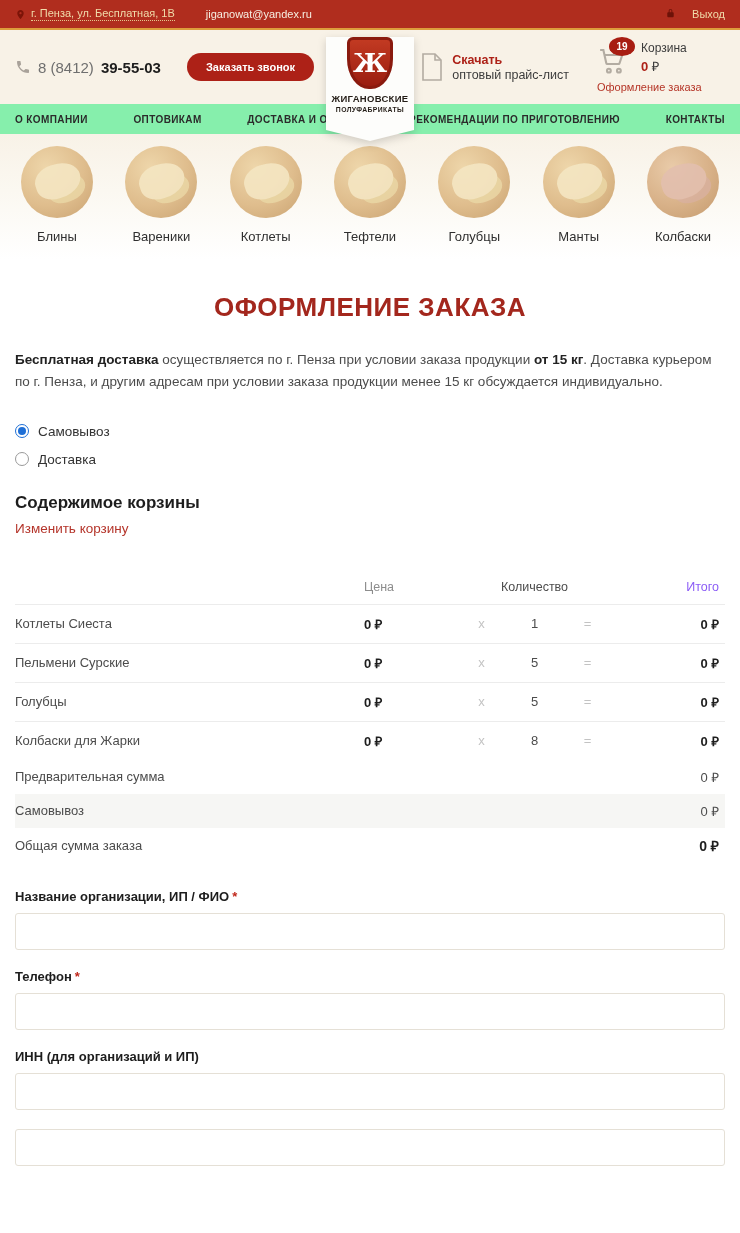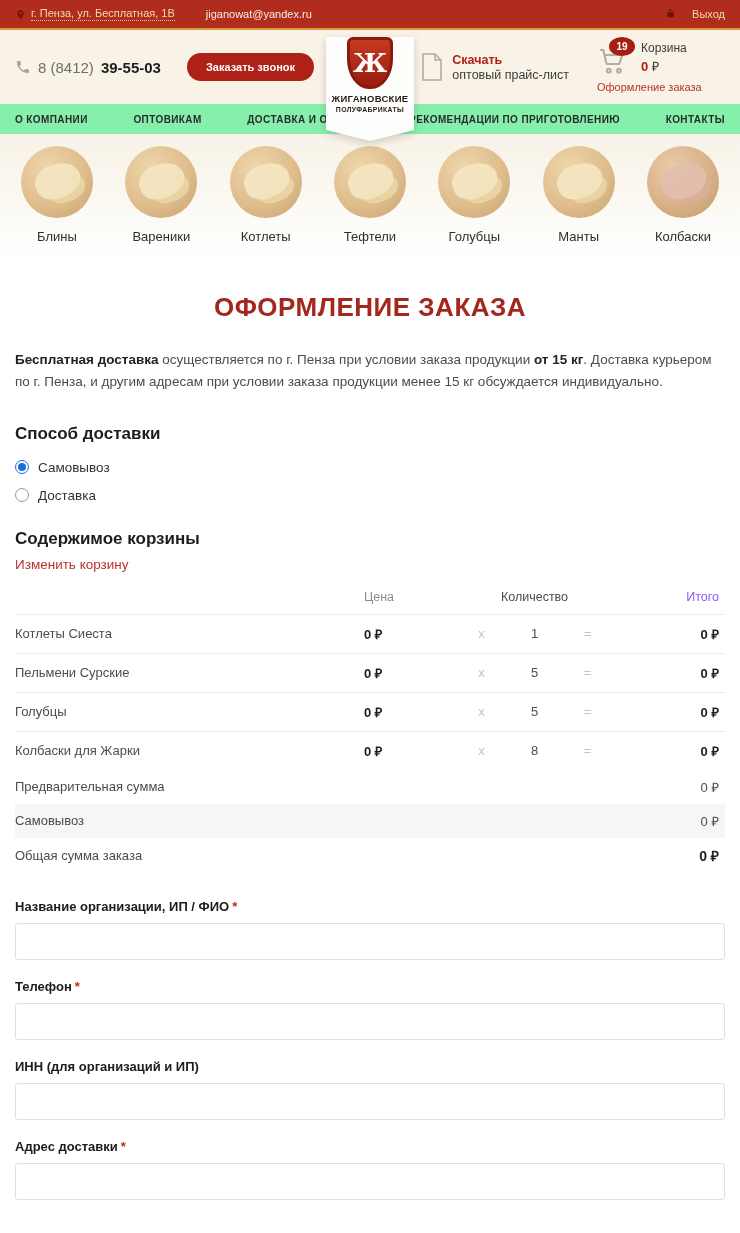--- a/index.html
+++ b/index.html
@@ -77,21 +77,21 @@
   .intro { font-size:13.5px; line-height:1.65; color:#4c4c4c; margin-bottom:30px; }
   .intro b { color:#222; }
 
   .section-h { font-size:17px; font-weight:bold; color:#1d1d1d; margin-bottom:16px; }
   .radio-row { display:flex; align-items:center; gap:9px; margin-bottom:13px; font-size:13.5px; color:#333; cursor:pointer; }
   .radio { width:14px; height:14px; border-radius:50%; border:1px solid #9a9a9a; background:#fff; position:relative; }
   .radio.checked { border-color:#1e6fd6; }
   .radio.checked::after { content:""; position:absolute; inset:2px; border-radius:50%; background:#1e6fd6; }
 
   .cart-section { margin-top:26px; }
-  .edit-link { color:#b5352b; font-size:13.5px; margin:4px 0 10px; display:inline-block; cursor:pointer; }
+  .edit-link { color:#b5352b; font-size:13.5px; margin:4px 0 36px; display:inline-block; cursor:pointer; }
 
   .tbl { width:100%; font-size:13px; }
   .trow { display:flex; align-items:center; }
   .thead { color:#8d8d8d; font-size:12.5px; padding:8px 0 10px; }
   .titem { border-top:1px solid #ececec; padding:10px 0; color:#4c4c4c; }
   .c-name { flex:1; }
   .c-price { width:95px; font-weight:bold; color:#1d1d1d; }
   .thead .c-price { font-weight:normal; color:#8d8d8d; }
   .c-x { width:45px; text-align:center; color:#c3c3c3; }
   .c-qty { width:61px; display:flex; justify-content:center; color:#4c4c4c; white-space:nowrap; }
@@ -225,21 +225,20 @@
       <div class="cat-img"></div>
       <div class="cat-label">Колбаски</div>
     </div>
   </div>
 
   <div class="main">
     <h1 class="page-title">ОФОРМЛЕНИЕ ЗАКАЗА</h1>
 
     <p class="intro"><b>Бесплатная доставка</b><span> осуществляется по г. Пенза при условии заказа продукции </span><b>от 15 кг</b><span>. Доставка курьером по г. Пенза, и другим адресам при условии заказа продукции менее 15 кг обсуждается индивидуально.</span></p>
 
-    <h2 class="section-h">Способ доставки</h2>
     <div class="radio-row">
       <span class="radio checked"></span>
       <span>Самовывоз</span>
     </div>
     <div class="radio-row">
       <span class="radio"></span>
       <span>Доставка</span>
     </div>
 
     <div class="cart-section">
@@ -311,20 +310,19 @@
       </div>
       <div class="f-group">
         <div class="f-label"><span>Телефон</span><span class="req">*</span></div>
         <input class="f-input" type="text" style="">
       </div>
       <div class="f-group">
         <div class="f-label"><span>ИНН (для организаций и ИП)</span></div>
         <input class="f-input" type="text" style="">
       </div>
       <div class="f-group">
-        <div class="f-label"><span>Адрес доставки</span><span class="req">*</span></div>
         <input class="f-input" type="text" style="">
       </div>
 
     </div>
   </div>
 
 </div>
 
 </body></html>

